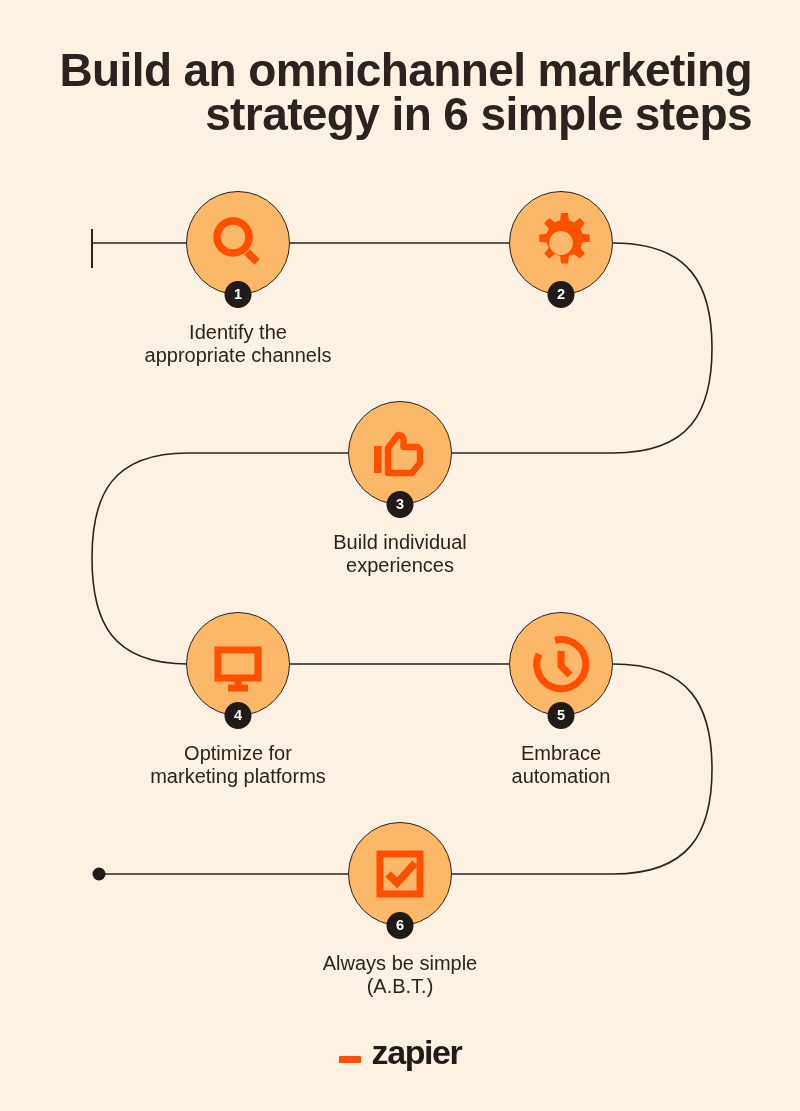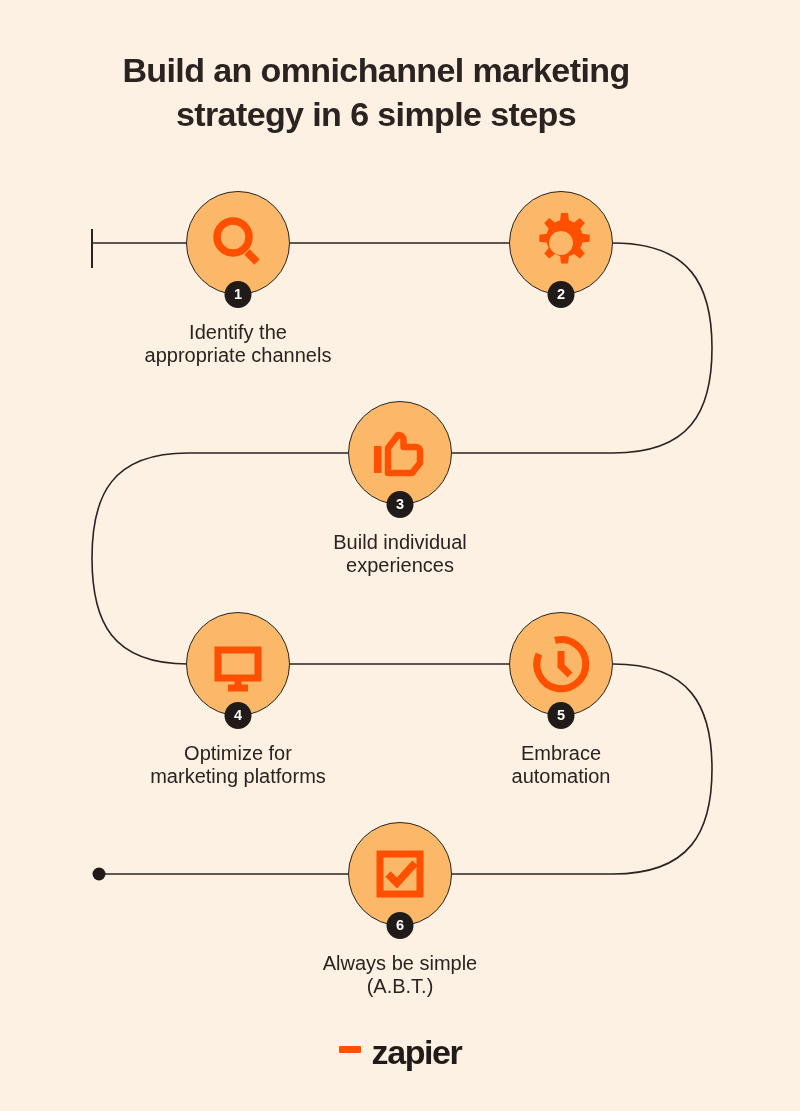--- a/index.html
+++ b/index.html
@@ -18,22 +18,22 @@
     position: absolute;
     inset: 0;
     width: 800px;
     height: 1111px;
   }
   .title {
     position: absolute;
     top: 48px;
     left: 0;
     width: 752px;
-    text-align: center;
-    font-size: 34px;
+    text-align: right;
+    font-size: 46px;
     line-height: 44px;
     font-weight: bold;
     letter-spacing: -0.6px;
     color: #2A2320;
     font-family: "Liberation Sans", sans-serif;
   }
   .title-line { display: block; }
 
   
   .connector-layer {
@@ -105,21 +105,21 @@
   .logo {
     position: absolute;
     left: 0;
     top: 1035px;
     width: 800px;
     text-align: center;
     z-index: 2;
   }
   .logo-inner {
     display: inline-flex;
-    align-items: center;
+    align-items: flex-end;
     gap: 11px;
   }
   .logo-dash {
     width: 22px;
     height: 7px;
     background: #FF4F00;
     margin-bottom: 6px;
     border-radius: 1px;
   }
   .logo-word {

